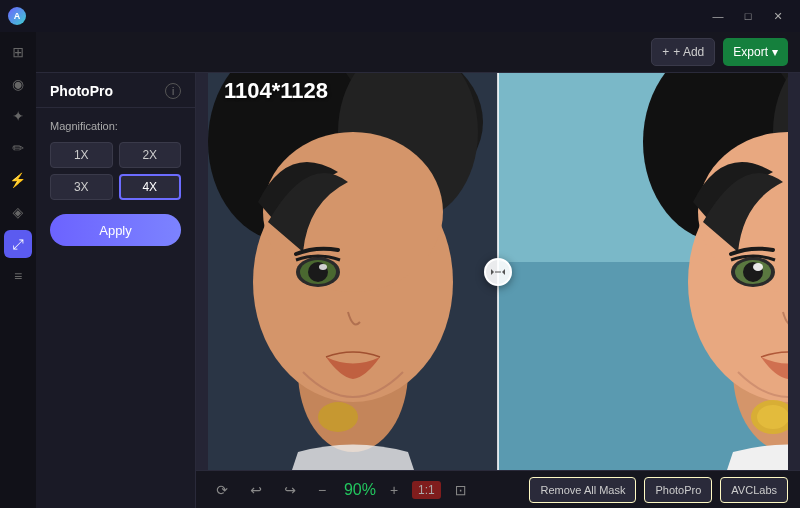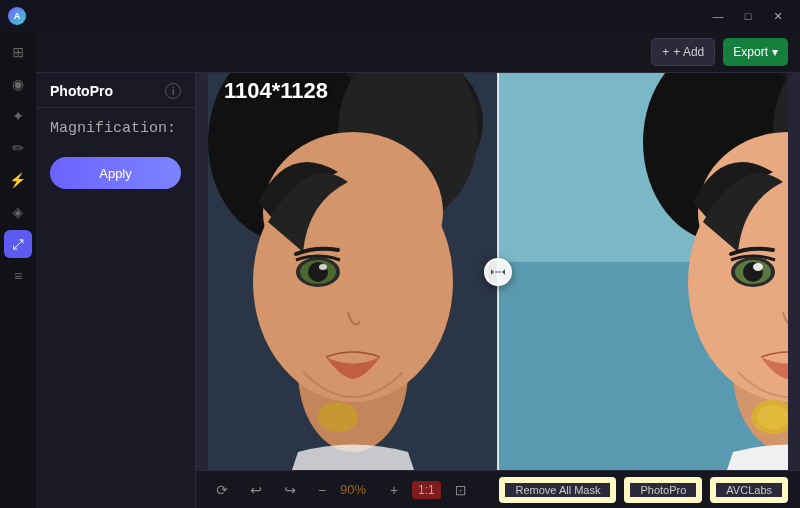--- a/index.html
+++ b/index.html
@@ -131,23 +131,22 @@
       justify-content: center;
       cursor: pointer;
     }
 
     .panel-content {
       padding: 12px 14px;
       flex: 1;
     }
     .section-label {
       color: #aaa;
-      font-size: 15px;
-      margin-bottom: 20px;
-      font-family: Liberation Mono, monospace;
+      font-size: 11px;
+      margin-bottom: 10px;
     }
 
     .magnification-grid {
       display: grid;
       grid-template-columns: 1fr 1fr;
       gap: 6px;
       margin-bottom: 14px;
     }
     .mag-btn {
       height: 26px;
@@ -370,24 +369,24 @@
       border: none;
       color: #888;
       cursor: pointer;
       display: flex;
       align-items: center;
       justify-content: center;
       border-radius: 4px;
       font-size: 14px;
     }
     .zoom-value {
-      color: #a16207;
-      font-size: 13px;
+      color: #22c55e;
+      font-size: 16px;
       min-width: 36px;
-      text-align: left;
+      text-align: right;
     }
     .zoom-ratio {
       color: #aaa;
       font-size: 12px;
       padding: 2px 6px;
       border-radius: 3px;
       background: #7f1d1d;
       cursor: pointer;
     }
     .toolbar-btn-icon {
@@ -406,21 +405,21 @@
 
     .toolbar-right {
       display: flex;
       align-items: center;
       gap: 8px;
     }
     .action-btn {
       height: 26px;
       padding: 0 10px;
       background: #2a2a3a;
-      border: 6px solid #fef9c3;
+      border: 1px solid #fef9c3;
       border-radius: 4px;
       color: #ccc;
       font-size: 11px;
       cursor: pointer;
     }
 
     
     .anime-face {
       position: absolute;
       width: 100%;
@@ -471,20 +470,26 @@
 
       <div class="panel">
         <div class="panel-header">
           <span class="panel-title">PhotoPro</span>
           <div class="info-icon">
             <span>i</span>
           </div>
         </div>
         <div class="panel-content">
           <div class="section-label">Magnification:</div>
+          <div class="magnification-grid">
+            <button class="mag-btn">1X</button>
+            <button class="mag-btn">2X</button>
+            <button class="mag-btn">3X</button>
+            <button class="mag-btn active">4X</button>
+          </div>
           <button class="apply-btn">Apply</button>
         </div>
       </div>
 
       <div class="canvas-area-wrapper">
         <div class="canvas-area">
           <div class="image-container">
 
             <div class="image-left">
               <svg class="anime-face" viewBox="0 0 290 420" preserveAspectRatio="xMidYMid slice">

